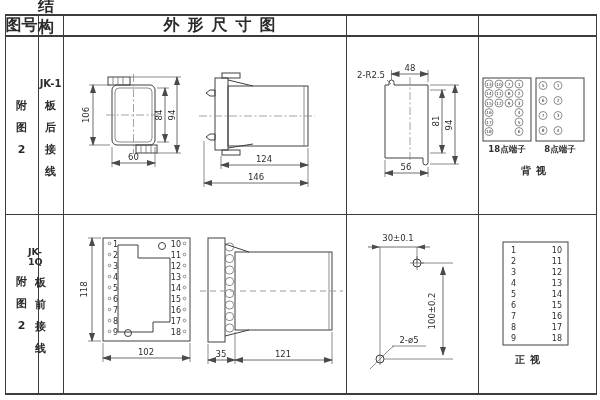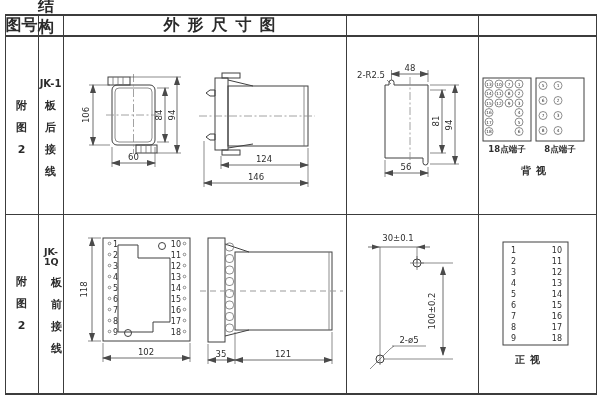--- a/index.html
+++ b/index.html
@@ -220,21 +220,21 @@
     <text class="plbl" text-anchor="middle" x="29" y="112">18点端子</text>
     <text class="plbl" text-anchor="middle" x="82" y="112">8点端子</text>
     <text class="vlbl" text-anchor="middle" x="58" y="134">背视</text>
   </svg>
 
   <div class="vstack" style="left:5px;top:276px;width:33px;">
     <span>附</span>
     <span>图</span>
     <span>2</span>
   </div>
-  <div class="vstack" style="left:44px;top:247px;width:25px;justify-content:flex-end;">
+  <div class="vstack" style="left:28px;top:247px;width:25px;justify-content:flex-end;">
     <span style="font-size:9.5px;">JK-1Q</span>
     <span>板</span>
     <span>前</span>
     <span>接</span>
     <span>线</span>
   </div>
 
   <svg style="left:63px;top:213px;" width="283" height="180" viewBox="0 0 283 180">
     <g>
       <rect class="o" x="40" y="25" width="87" height="103"></rect>

